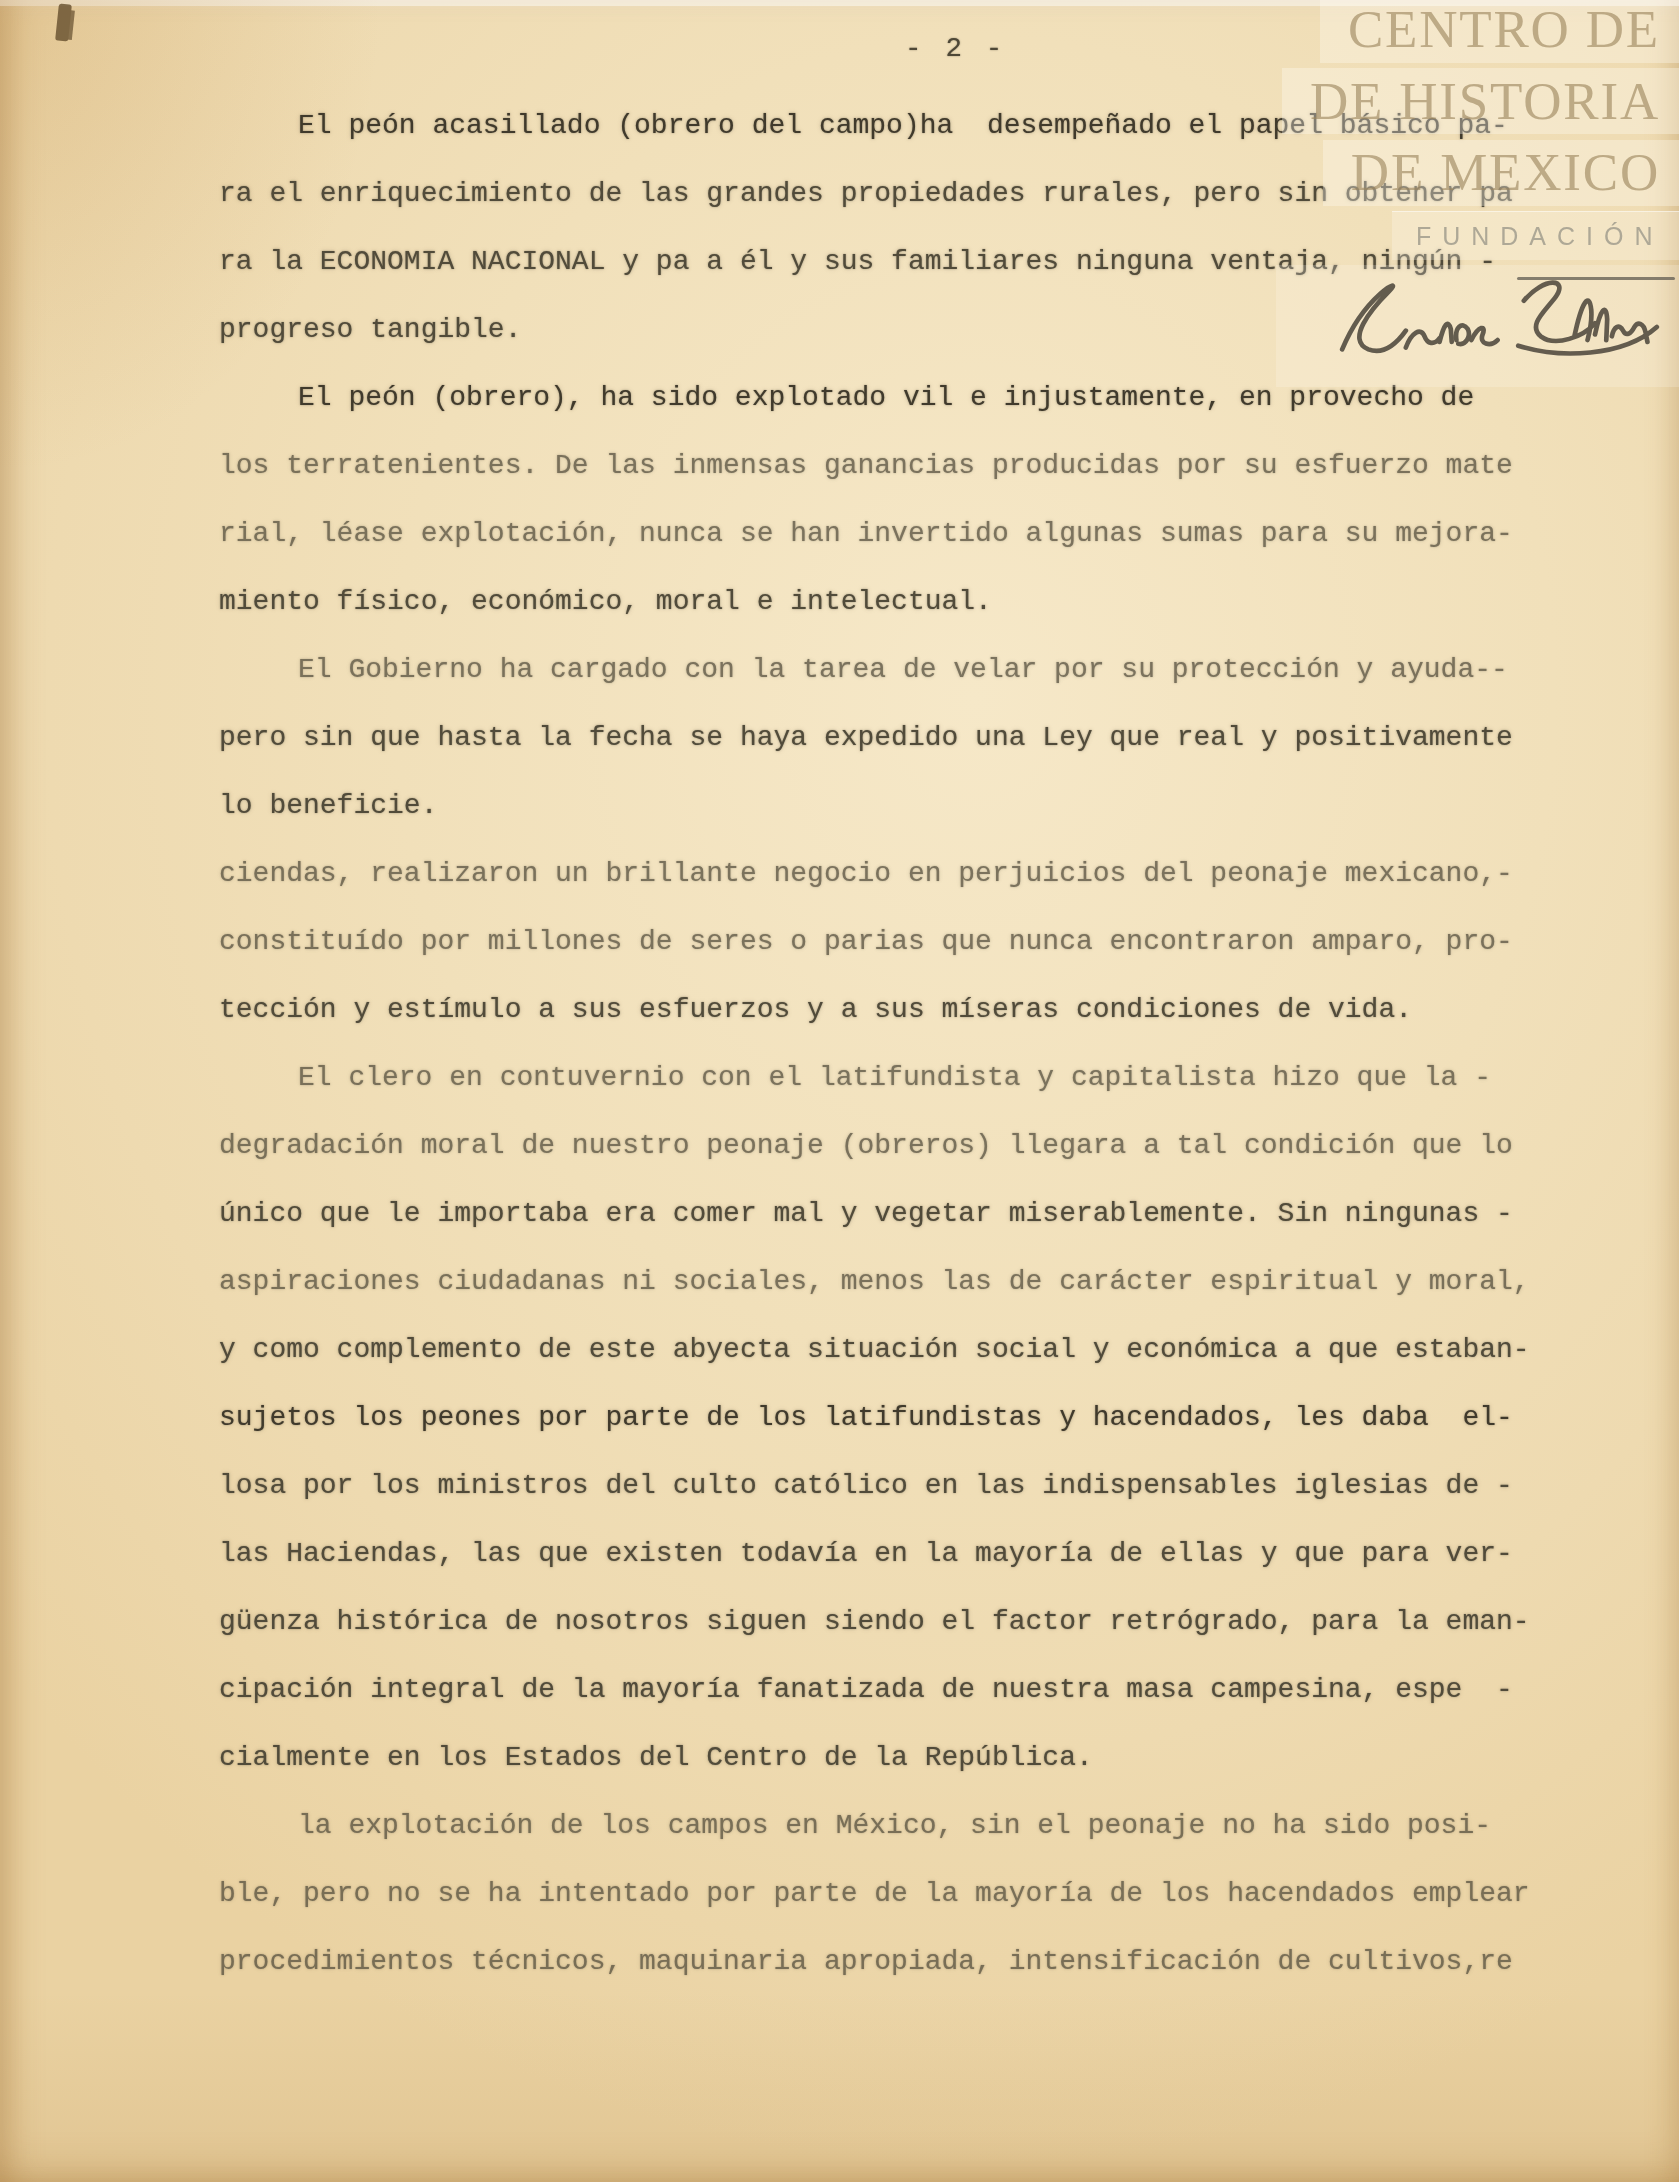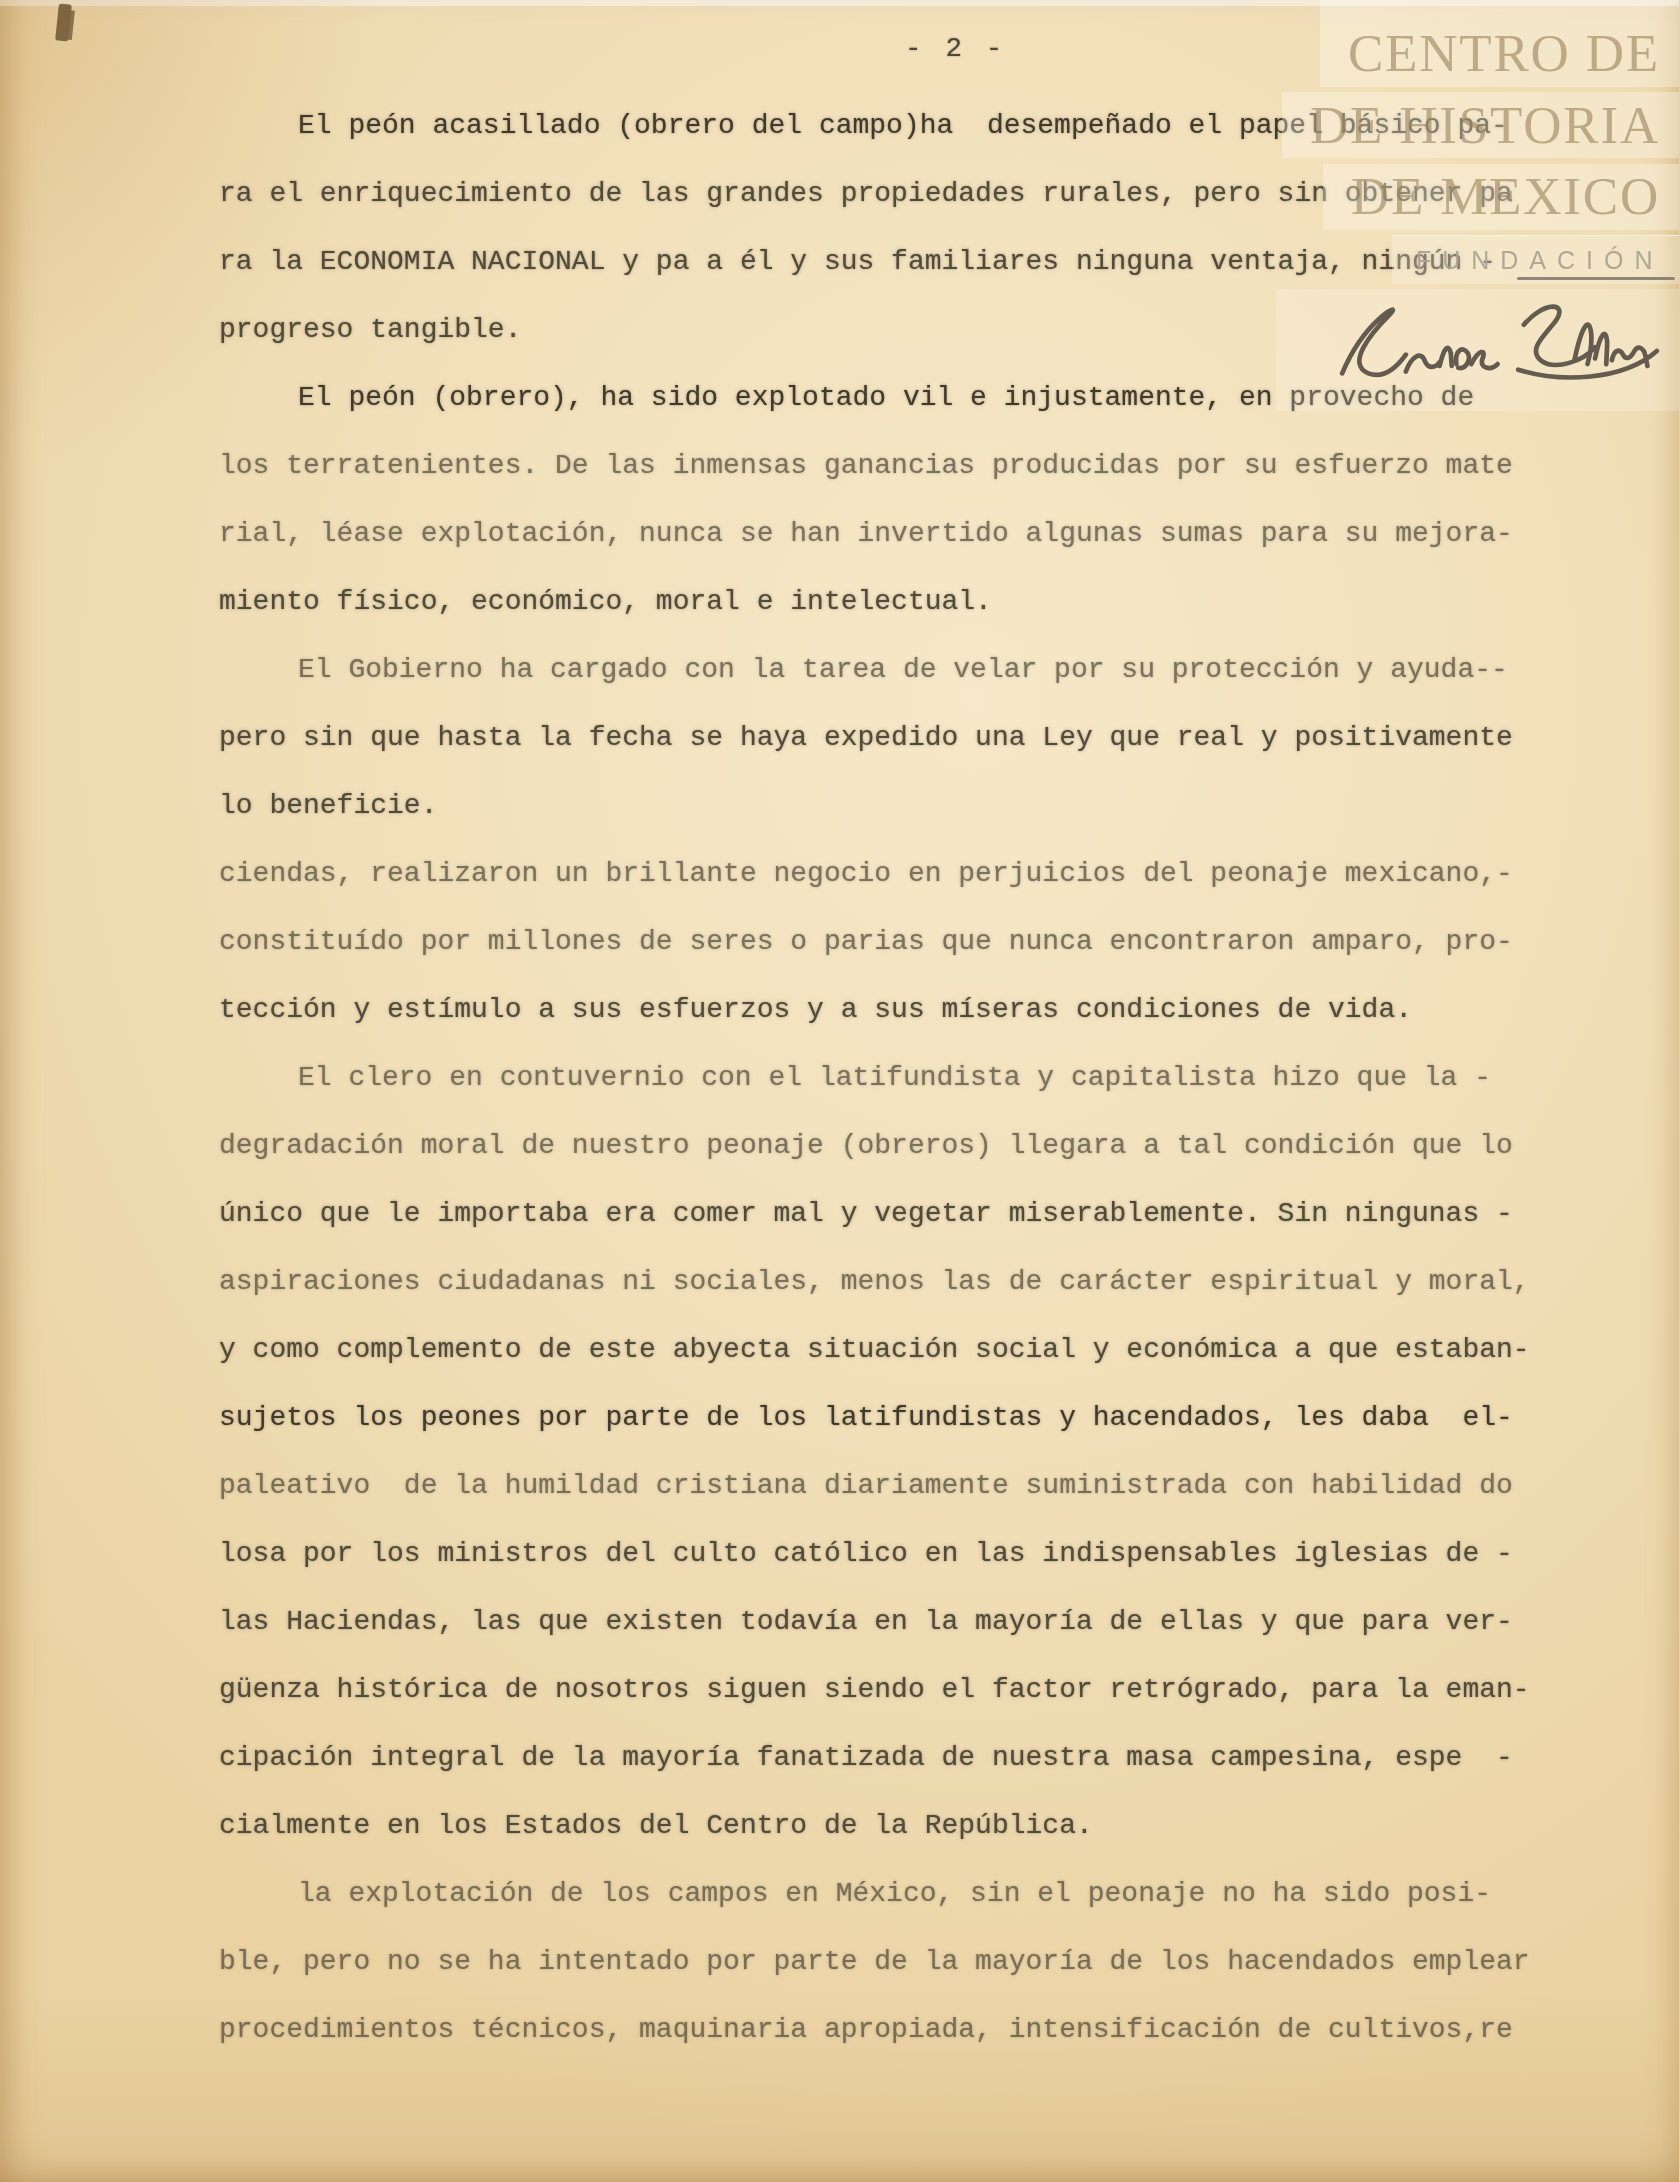--- a/index.html
+++ b/index.html
@@ -55,21 +55,21 @@
   
   .wm{position:absolute;right:0;top:0;text-align:right;}
   .wm-line{
     display:block;margin:0 0 5.5px auto;width:max-content;
     font-family:"Liberation Serif","DejaVu Serif",serif;
     font-size:53px;line-height:57px;letter-spacing:1.8px;
     color:rgba(155,133,92,.62);
     background:rgba(255,252,242,.34);
     padding:4.6px 20px 4.6px 27.5px;
   }
-  .wm-line.l1{padding-top:25px;}
+  .wm-line.l1{padding-top:1px;}
   .wm-foundation{
     display:block;margin:1.8px 0 0 auto;width:max-content;
     font-family:"Liberation Sans","DejaVu Sans",sans-serif;
     font-weight:400;font-size:25px;line-height:40px;letter-spacing:11px;
     color:rgba(170,164,148,.95);
     background:rgba(255,252,242,.28);
     padding:3.7px 16.5px 3.7px 24px;
     border-top:1.8px solid rgba(255,255,255,.5);
   }
   .signature{
@@ -104,21 +104,20 @@
   <div class="line">lo beneficie.</div>
   <div class="line faint">ciendas, realizaron un brillante negocio en perjuicios del peonaje mexicano,-</div>
   <div class="line faint">constituído por millones de seres o parias que nunca encontraron amparo, pro-</div>
   <div class="line">tección y estímulo a sus esfuerzos y a sus míseras condiciones de vida.</div>
   <div class="line indent faint">El clero en contuvernio con el latifundista y capitalista hizo que la -</div>
   <div class="line faint">degradación moral de nuestro peonaje (obreros) llegara a tal condición que lo</div>
   <div class="line">único que le importaba era comer mal y vegetar miserablemente. Sin ningunas -</div>
   <div class="line faint">aspiraciones ciudadanas ni sociales, menos las de carácter espiritual y moral,</div>
   <div class="line">y como complemento de este abyecta situación social y económica a que estaban-</div>
   <div class="line dark">sujetos los peones por parte de los latifundistas y hacendados, les daba  el-</div>
-  <div class="line faint">paleativo  de la humildad cristiana diariamente suministrada con habilidad do</div>
   <div class="line">losa por los ministros del culto católico en las indispensables iglesias de -</div>
   <div class="line">las Haciendas, las que existen todavía en la mayoría de ellas y que para ver-</div>
   <div class="line">güenza histórica de nosotros siguen siendo el factor retrógrado, para la eman-</div>
   <div class="line">cipación integral de la mayoría fanatizada de nuestra masa campesina, espe  -</div>
   <div class="line">cialmente en los Estados del Centro de la República.</div>
   <div class="line indent faint">la explotación de los campos en México, sin el peonaje no ha sido posi-</div>
   <div class="line faint">ble, pero no se ha intentado por parte de la mayoría de los hacendados emplear</div>
   <div class="line faint">procedimientos técnicos, maquinaria apropiada, intensificación de cultivos,re</div>
 </div>
 

